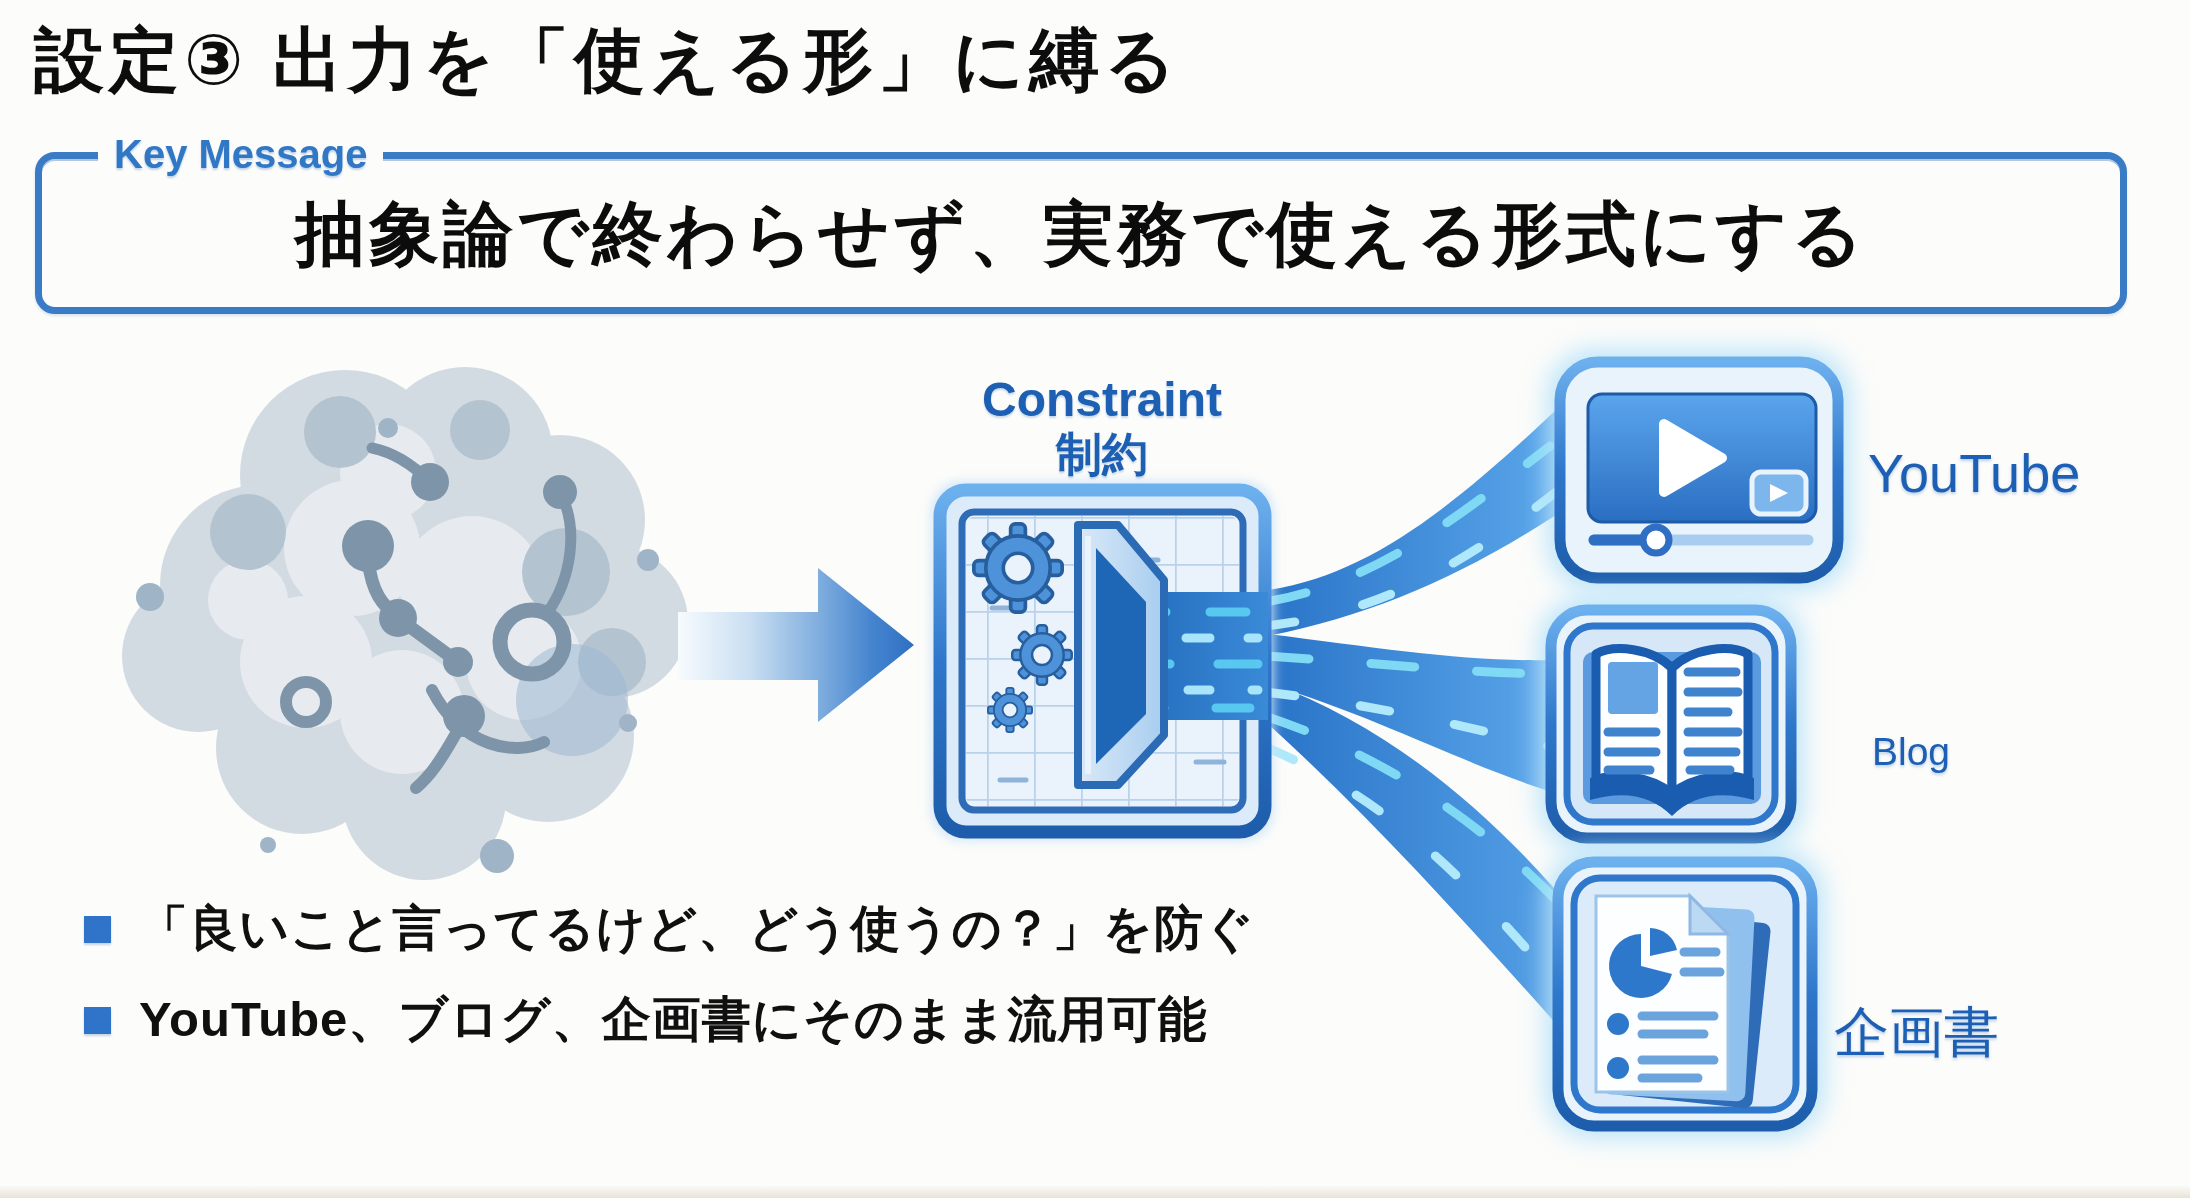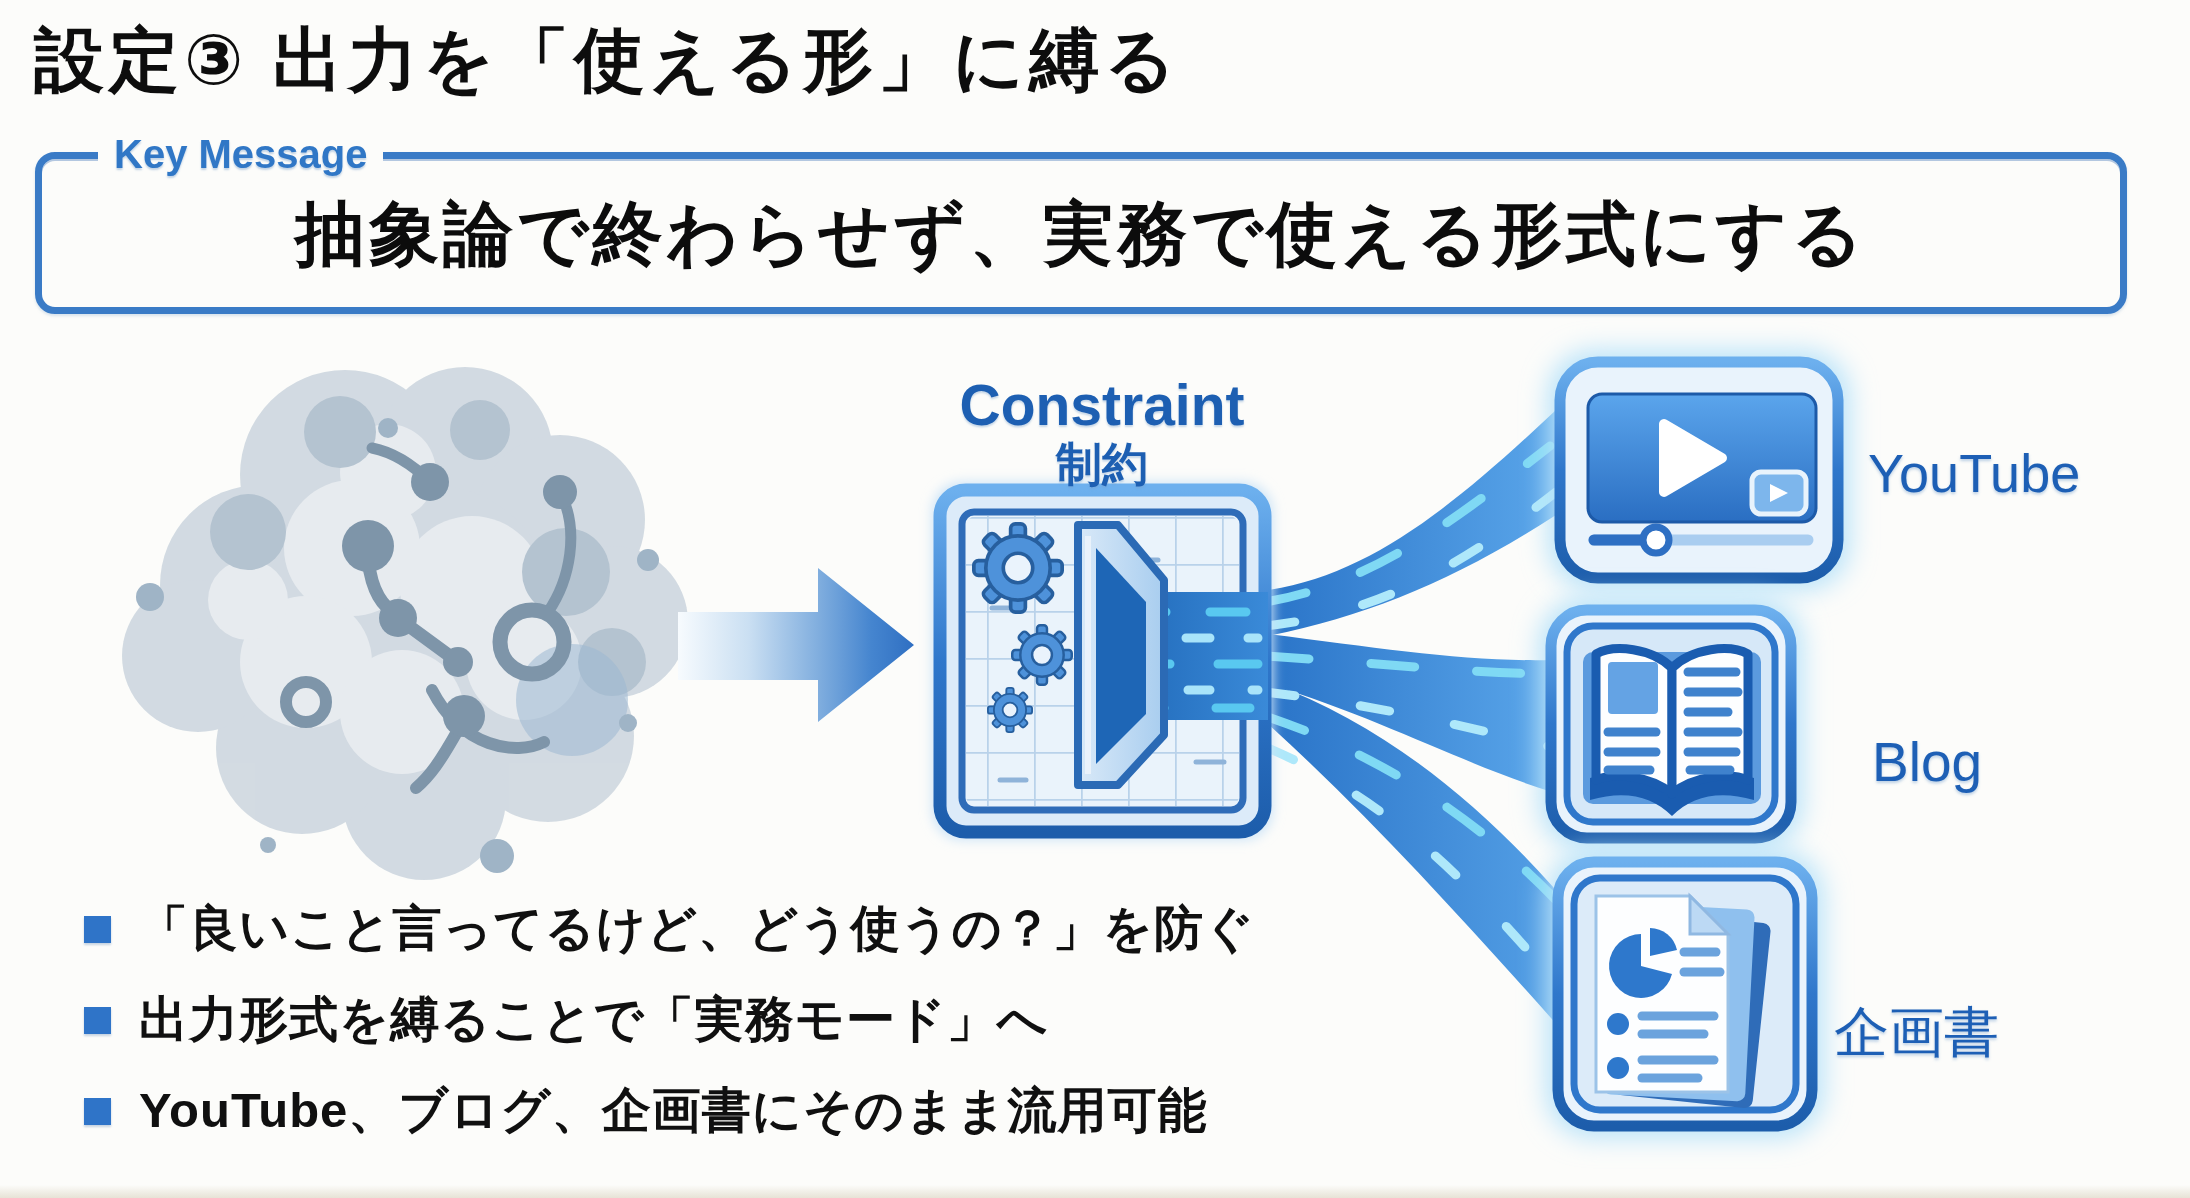--- a/index.html
+++ b/index.html
@@ -30,28 +30,28 @@
   }
   .kmtext{
     font-size:70px;font-weight:bold;color:#0c0c0c;letter-spacing:4px;
     white-space:nowrap;padding-top:4px;
   }
   .constraint-label{
     left:942px;top:372px;width:320px;text-align:center;
     color:#1d5fb2;font-weight:bold;line-height:1.16;
     text-shadow:0 2px 2px rgba(120,160,205,.4);
   }
-  .constraint-en{font-size:57px;}
+  .constraint-en{font-size:48px;}
   .constraint-ja{font-size:46px;text-align:center;}
   .out-label{
     color:#1d5fb5;font-weight:normal;white-space:nowrap;
     text-shadow:0 2px 3px rgba(110,155,205,.45);
   }
   .out-label-youtube{left:1868px;top:442px;font-size:54px;}
-  .out-label-blog{left:1872px;top:730px;font-size:55px;}
+  .out-label-blog{left:1872px;top:730px;font-size:39px;}
   .out-label-proposal{left:1834px;top:996px;font-size:55px;}
   .bullets{
     left:46px;top:898px;width:1500px;list-style:none;margin:0;padding:0;
   }
   .bullet-row{
     position:relative;margin-bottom:29px;height:62px;
     display:flex;align-items:center;margin-left:38px;
   }
   .bullet-marker{
     width:27px;height:27px;background:#2f74c8;margin-right:28px;flex:0 0 auto;
@@ -312,22 +312,18 @@
   <div class="abs out-label out-label-blog">Blog</div>
   <div class="abs out-label out-label-proposal">企画書</div>
 
   <ul class="abs bullets">
     <li class="bullet-row">
       <span class="bullet-marker"></span>
       <span class="bullet-text">「良いこと言ってるけど、どう使うの？」を防ぐ</span>
     </li>
     <li class="bullet-row">
       <span class="bullet-marker"></span>
-      <span class="bullet-text">出力形式を縛ることで「実務モード」へ</span>
-    </li>
-    <li class="bullet-row">
-      <span class="bullet-marker"></span>
       <span class="bullet-text">YouTube、ブログ、企画書にそのまま流用可能</span>
     </li>
   </ul>
 
   <div class="abs bottom-strip"></div>
 </div>
 
 </body></html>

